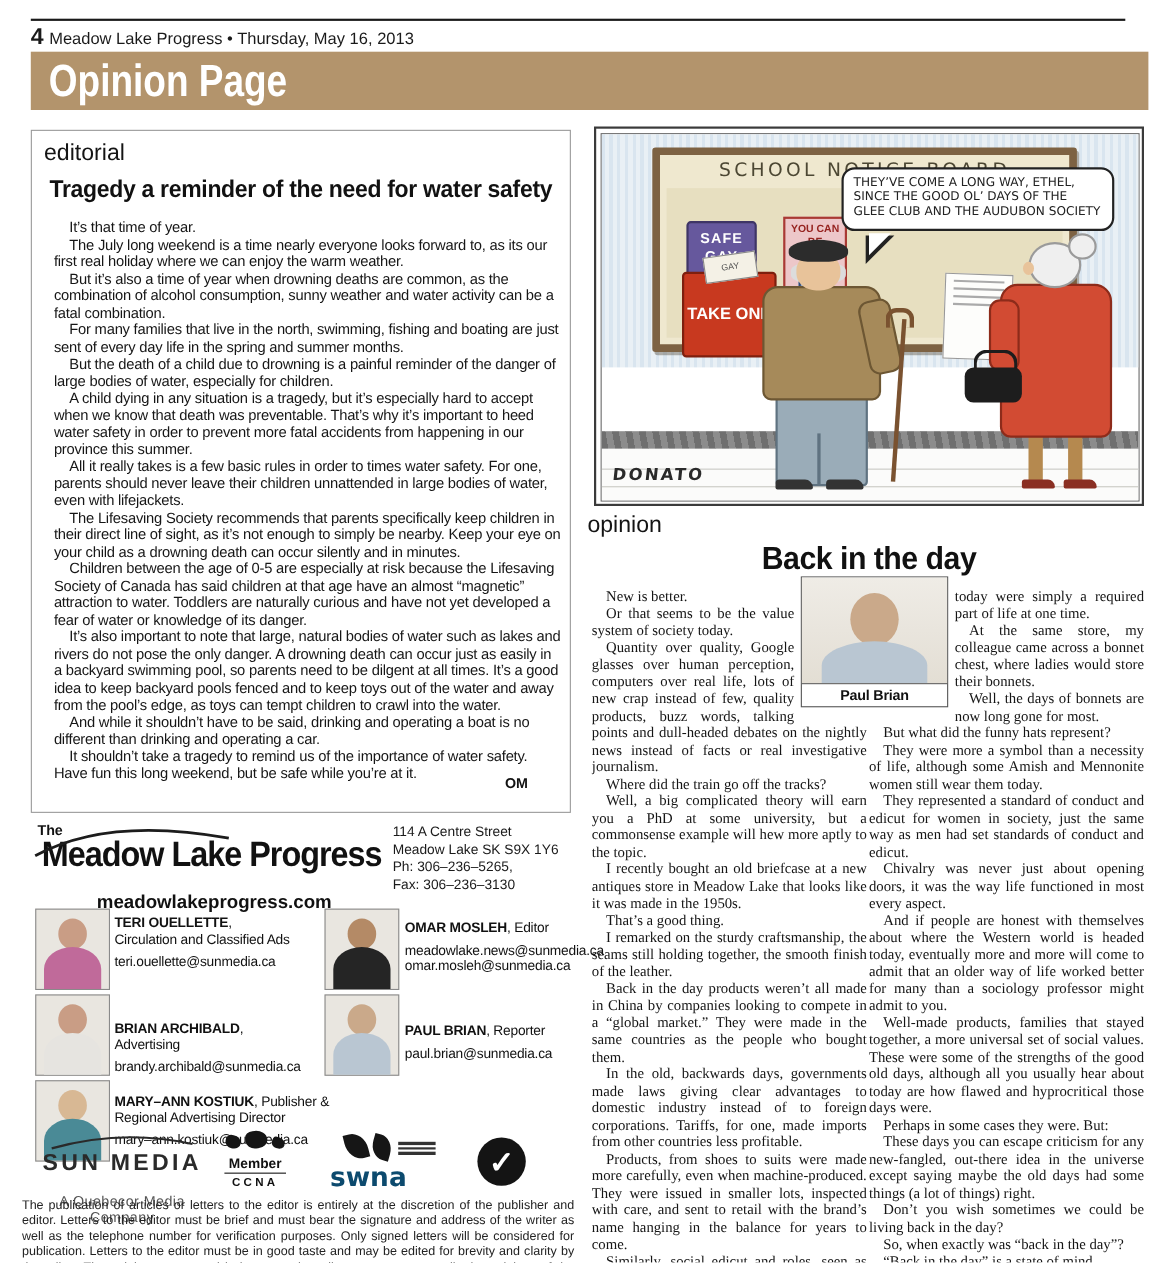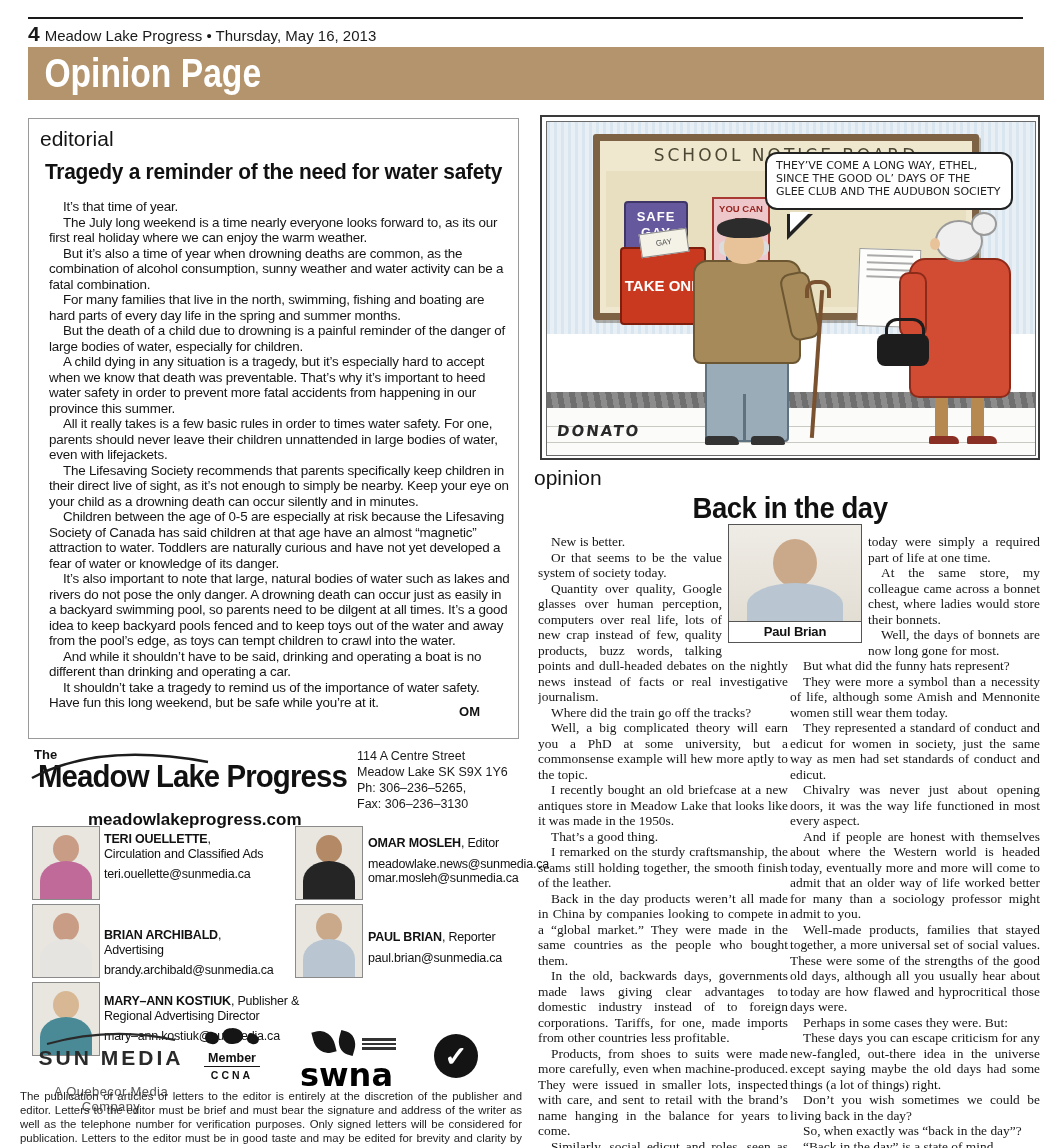--- a/index.html
+++ b/index.html
@@ -133,22 +133,22 @@
   .sun-text{font-size:21px;letter-spacing:3px;color:#2a2a2a;font-weight:bold;}
   .sun-sub{font-size:13px;color:#555;letter-spacing:.4px;margin-top:14px;}
   .ccna{position:absolute;left:196px;top:1028px;width:72px;text-align:center;}
   .ccna-blob{display:inline-block;background:#151515;border-radius:40% 60% 50% 50%;}
   .ccna-member{font-size:12.5px;font-weight:bold;border-bottom:1.5px solid #151515;display:inline-block;padding:0 4px 1px;}
   .ccna-name{font-size:10.5px;font-weight:bold;letter-spacing:3px;margin-top:2px;}
   .swna{position:absolute;left:300px;top:1030px;width:110px;}
   .swna-leaf{position:absolute;background:#161616;border-radius:0 70% 0 70%;}
   .swna-lines{position:absolute;left:62px;top:8px;}
   .swna-line{height:2.5px;background:#333;margin-bottom:2px;width:34px;}
-  .swna-text{position:absolute;left:0;top:26px;font-size:32px;font-weight:bold;letter-spacing:0;
-             font-family:"DejaVu Sans",sans-serif;color:#000000;}
+  .swna-text{position:absolute;left:0;top:26px;font-size:24px;font-weight:bold;letter-spacing:0;
+             font-family:"DejaVu Sans",sans-serif;color:#0c4a6e;}
   .checkmark{position:absolute;left:434px;top:1034px;width:44px;height:44px;background:#141414;border-radius:50%;
              color:#fff;display:flex;align-items:center;justify-content:center;font-size:28px;font-weight:bold;}
 
   .fine-print{position:absolute;left:20px;top:1090px;width:502px;font-size:11.4px;line-height:13.9px;
               color:#222;text-align:justify;margin:0;}
 </style>
 </head>
 <body>
 
 <div class="page">
@@ -161,25 +161,25 @@
     <span class="banner-title">Opinion Page</span>
   </div>
 
   <section class="editorial-box">
     <div class="section-label ed-label">editorial</div>
     <div class="ed-headline">Tragedy a reminder of the need for water safety</div>
     <div class="ed-body">
       <p>It’s that time of year.</p>
       <p>The July long weekend is a time nearly everyone looks forward to, as its our first real holiday where we can enjoy the warm weather.</p>
       <p>But it’s also a time of year when drowning deaths are common, as the combination of alcohol consumption, sunny weather and water activity can be a fatal combination.</p>
-      <p>For many families that live in the north, swimming, fishing and boating are hard parts of every day life in the spring and summer months.</p>
+      <p>For many families that live in the north, swimming, fishing and boating are just sent of every day life in the spring and summer months.</p>
       <p>But the death of a child due to drowning is a painful reminder of the danger of large bodies of water, especially for children.</p>
       <p>A child dying in any situation is a tragedy, but it’s especially hard to accept when we know that death was preventable. That’s why it’s important to heed water safety in order to prevent more fatal accidents from happening in our province this summer.</p>
       <p>All it really takes is a few basic rules in order to times water safety. For one, parents should never leave their children unnattended in large bodies of water, even with lifejackets.</p>
-      <p>The Lifesaving Society recommends that parents specifically keep children in their direct live of sight, as it’s not enough to simply be nearby. Keep your eye on your child as a drowning death can occur silently and in minutes.</p>
+      <p>The Lifesaving Society recommends that parents specifically keep children in their direct line of sight, as it’s not enough to simply be nearby. Keep your eye on your child as a drowning death can occur silently and in minutes.</p>
       <p>Children between the age of 0-5 are especially at risk because the Lifesaving Society of Canada has said children at that age have an almost “magnetic” attraction to water. Toddlers are naturally curious and have not yet developed a fear of water or knowledge of its danger.</p>
       <p>It’s also important to note that large, natural bodies of water such as lakes and rivers do not pose the only danger. A drowning death can occur just as easily in a backyard swimming pool, so parents need to be dilgent at all times. It’s a good idea to keep backyard pools fenced and to keep toys out of the water and away from the pool’s edge, as toys can tempt children to crawl into the water.</p>
       <p>And while it shouldn’t have to be said, drinking and operating a boat is no different than drinking and operating a car.</p>
       <p>It shouldn’t take a tragedy to remind us of the importance of water safety. Have fun this long weekend, but be safe while you’re at it.</p>
     </div>
     <div class="ed-om">OM</div>
   </section>
 
   <section class="cartoon">
     <div class="scene">

